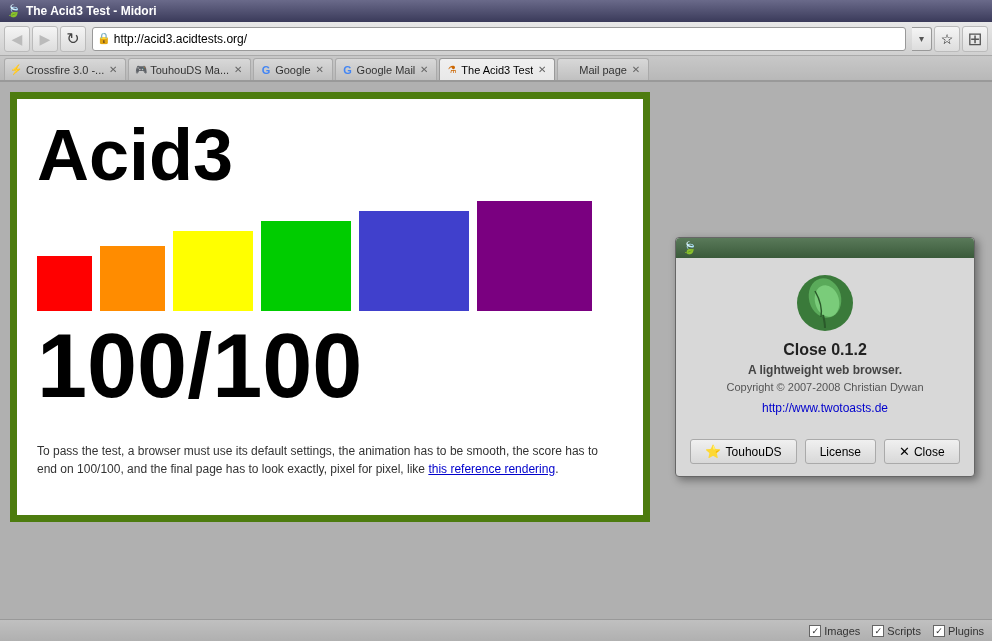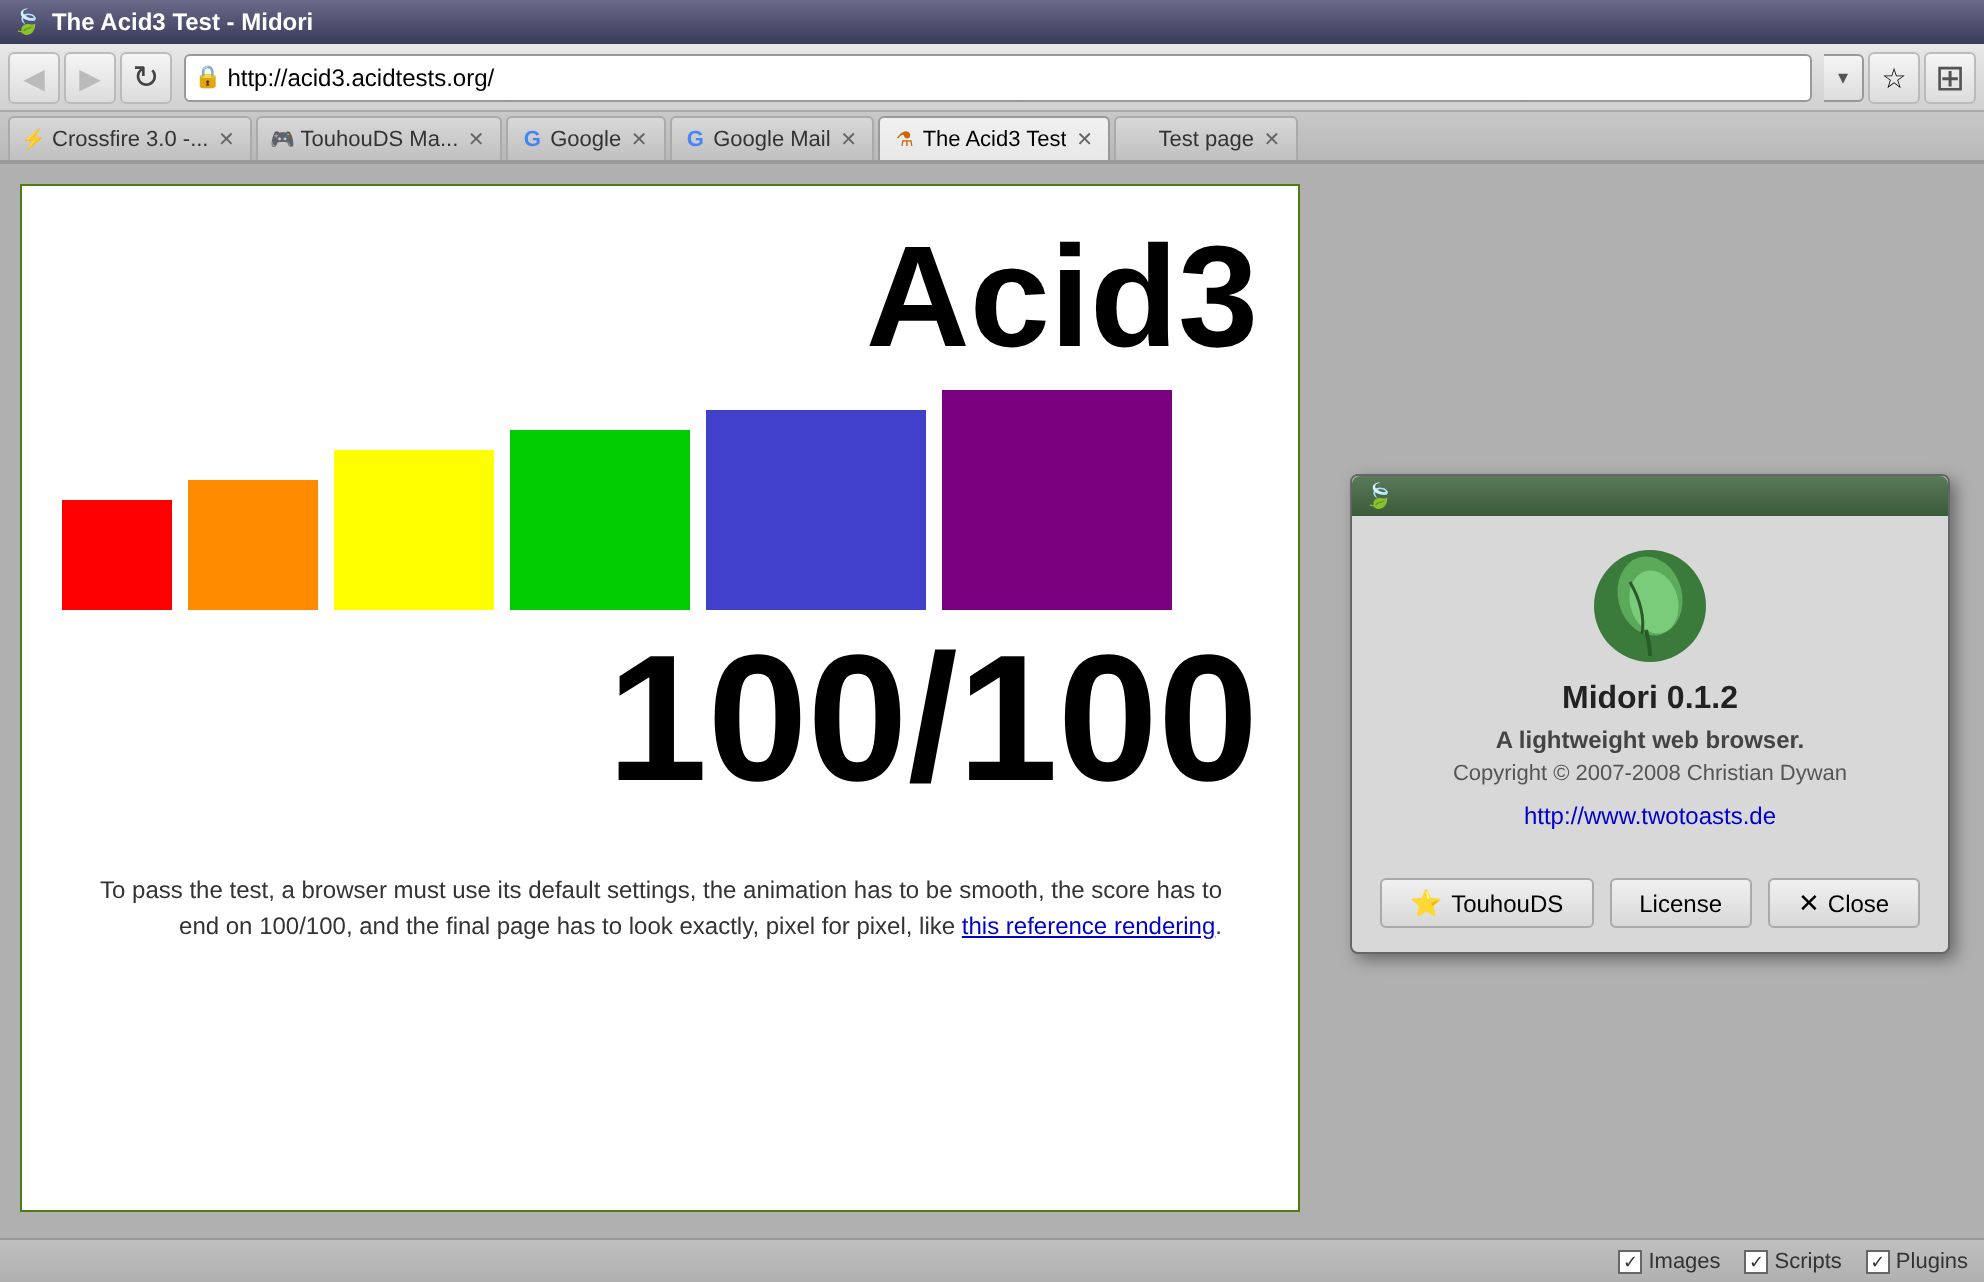--- a/index.html
+++ b/index.html
@@ -160,25 +160,24 @@
       background: #b0b0b0;
       position: relative;
       height: calc(641px - 22px - 34px - 26px - 22px);
       padding: 10px;
     }
 
     
     #browser-viewport {
       background: white;
       width: 640px;
-      height: 514px;
-      border: 1px solid #4d7c0f;
+      height: 430px;
+      border: 7px solid #4d7c0f;
       padding: 20px;
       position: relative;
-      text-align: right;
     }
 
     .acid3-title {
       font-size: 72px;
       font-weight: 900;
       color: black;
       line-height: 1;
       margin-bottom: 10px;
       font-family: Arial, sans-serif;
     }
@@ -366,21 +365,21 @@
     <span class="tab-label">Google Mail</span>
     <span class="tab-close">✕</span>
   </div>
   <div class="tab active">
     <span class="tab-favicon" style="color:#cc6600;">⚗</span>
     <span class="tab-label">The Acid3 Test</span>
     <span class="tab-close">✕</span>
   </div>
   <div class="tab">
     <span class="tab-favicon"></span>
-    <span class="tab-label">Test page</span>
+    <span class="tab-label">Mail page</span>
     <span class="tab-close">✕</span>
   </div>
 </div>
 
 <div id="content-area">
 
   <div id="browser-viewport">
     <div class="acid3-title">Acid3</div>
 
     <div class="color-boxes">
@@ -412,21 +411,21 @@
           <circle cx="30" cy="30" r="28" fill="#3a7a3a"></circle>
 
           <ellipse cx="30" cy="25" rx="16" ry="20" fill="#5aaa5a" transform="rotate(-15 30 25)"></ellipse>
           <ellipse cx="32" cy="28" rx="12" ry="16" fill="#7acc7a" transform="rotate(-15 32 28)"></ellipse>
 
           <path d="M28 42 Q30 50 30 55" stroke="#2a5a2a" stroke-width="2" fill="none"></path>
 
           <path d="M20 18 Q28 32 26 44" stroke="#2a5a2a" stroke-width="1.5" fill="none"></path>
         </svg>
       </div>
-      <div class="about-app-name">Midori 0.1.2</div>
+      <div class="about-app-name">Close 0.1.2</div>
       <div class="about-tagline">A lightweight web browser.</div>
       <div class="about-copyright">Copyright © 2007-2008 Christian Dywan</div>
       <div class="about-url">http://www.twotoasts.de</div>
       <div class="about-buttons">
         <button class="about-btn">
           <span class="btn-icon">⭐</span>
           <span>TouhouDS</span>
         </button>
         <button class="about-btn">
           <span>License</span>

